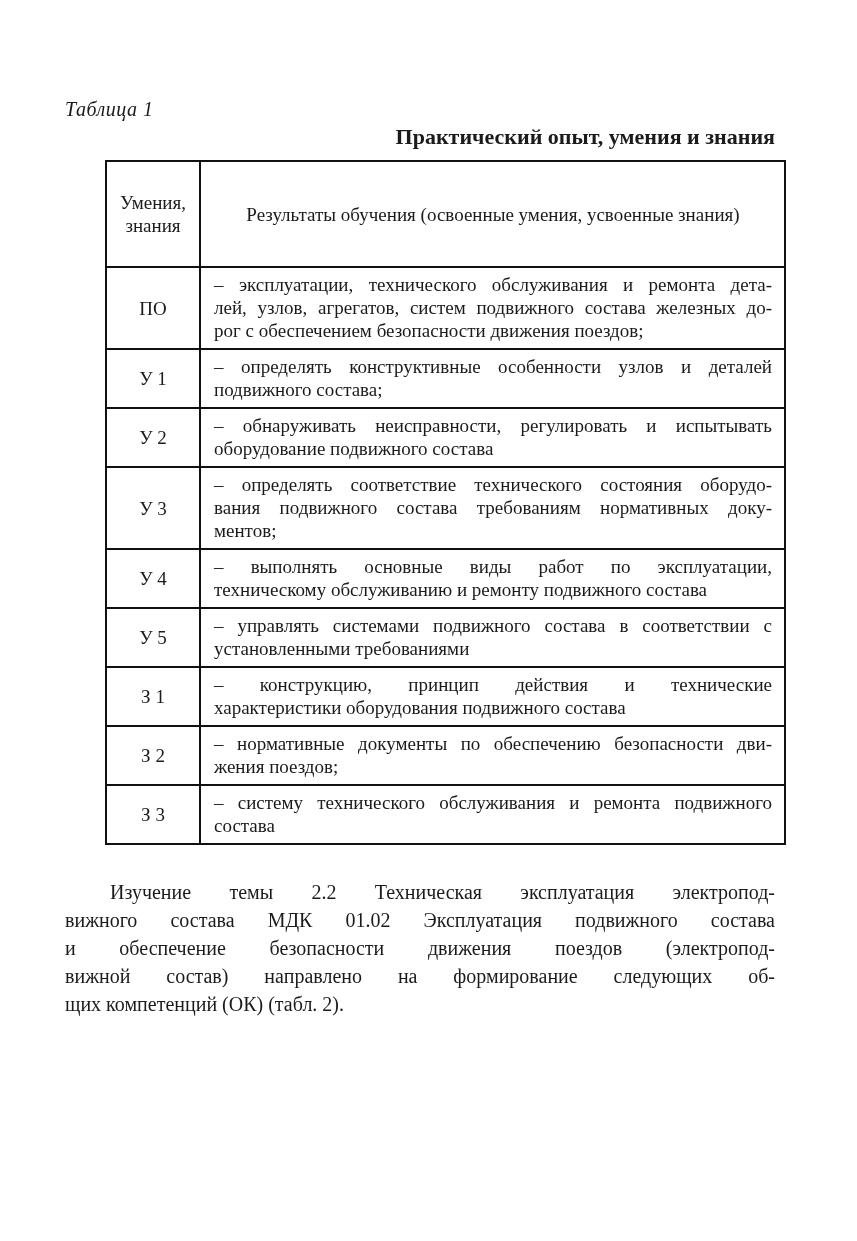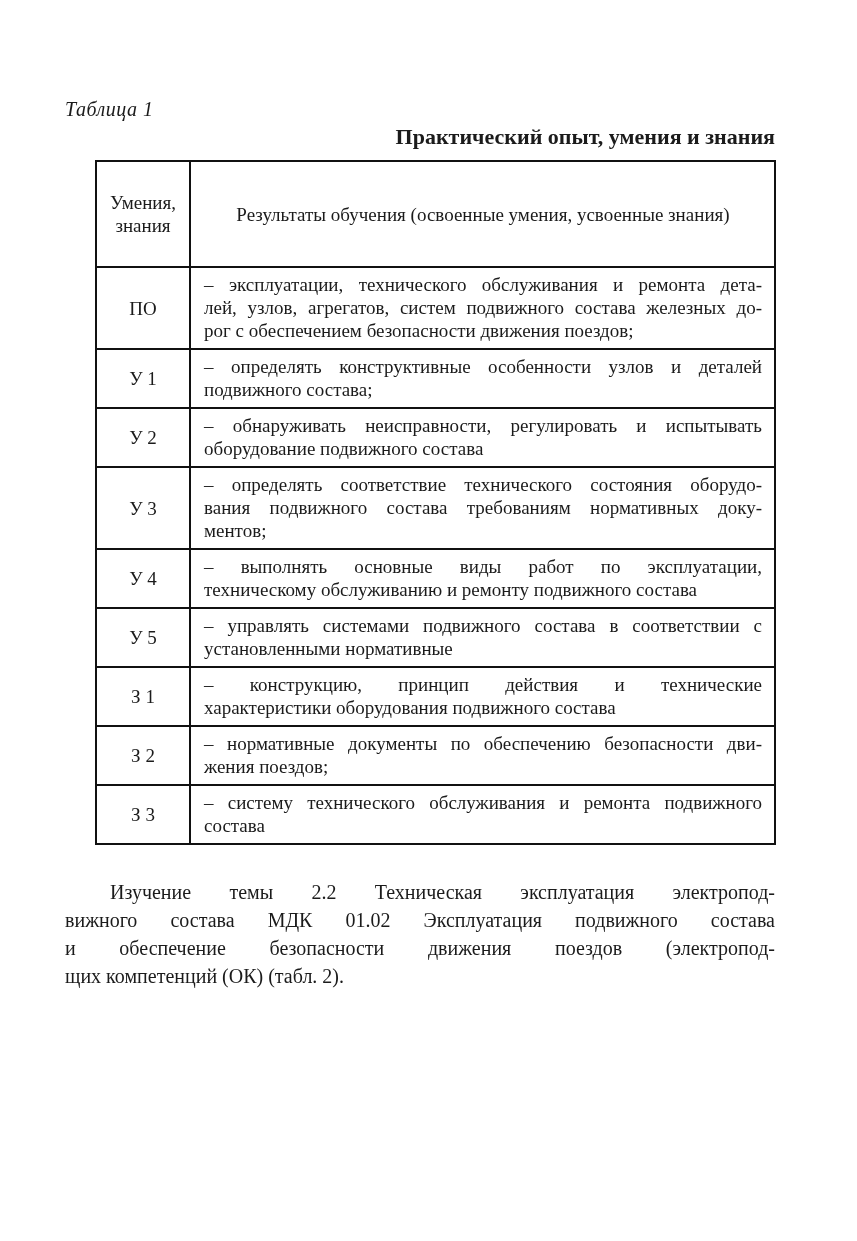--- a/index.html
+++ b/index.html
@@ -31,21 +31,21 @@
   }
   .table-title {
     text-align: right;
     font-weight: bold;
     font-size: 22px;
     line-height: 26px;
     margin-top: 3px;
   }
   table.main-table {
     border-collapse: collapse;
-    margin-left: 30px;
+    margin-left: 40px;
     margin-top: 10px;
     width: 679px;
     table-layout: fixed;
   }
   table.main-table td, table.main-table th {
     border: 2px solid #111111;
     font-size: 19px;
     line-height: 23px;
     font-weight: normal;
     vertical-align: middle;
@@ -143,21 +143,21 @@
       <td class="cell-code">У 4</td>
       <td class="cell-results">
             <div class="jline">– выполнять основные виды работ по эксплуатации,</div>
             <div class="jline jline-last">техническому обслуживанию и ремонту подвижного состава</div>
           </td>
     </tr>
     <tr>
       <td class="cell-code">У 5</td>
       <td class="cell-results">
             <div class="jline">– управлять системами подвижного состава в соответствии с</div>
-            <div class="jline jline-last">установленными нормативные</div>
+            <div class="jline jline-last">установленными требованиями</div>
           </td>
     </tr>
     <tr>
       <td class="cell-code">З 1</td>
       <td class="cell-results">
             <div class="jline">– конструкцию, принцип действия и технические</div>
             <div class="jline jline-last">характеристики оборудования подвижного состава</div>
           </td>
     </tr>
     <tr>
@@ -174,16 +174,17 @@
             <div class="jline jline-last">состава</div>
           </td>
     </tr>
   </tbody>
     </table>
 
   <div class="paragraph">
       <div class="jline">Изучение темы 2.2 Техническая эксплуатация электропод-</div>
       <div class="jline">вижного состава МДК 01.02 Эксплуатация подвижного состава</div>
       <div class="jline">и обеспечение безопасности движения поездов (электропод-</div>
+      <div class="jline">вижной состав) направлено на формирование следующих об-</div>
       <div class="jline jline-last">щих компетенций (ОК) (табл. 2).</div>
     </div>
 
 </div>
 
 </body></html>

